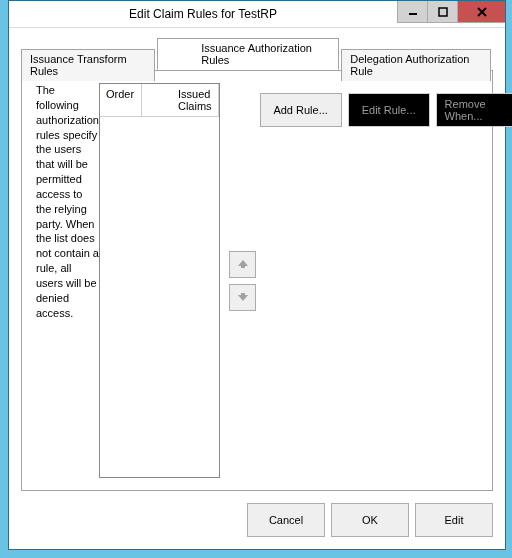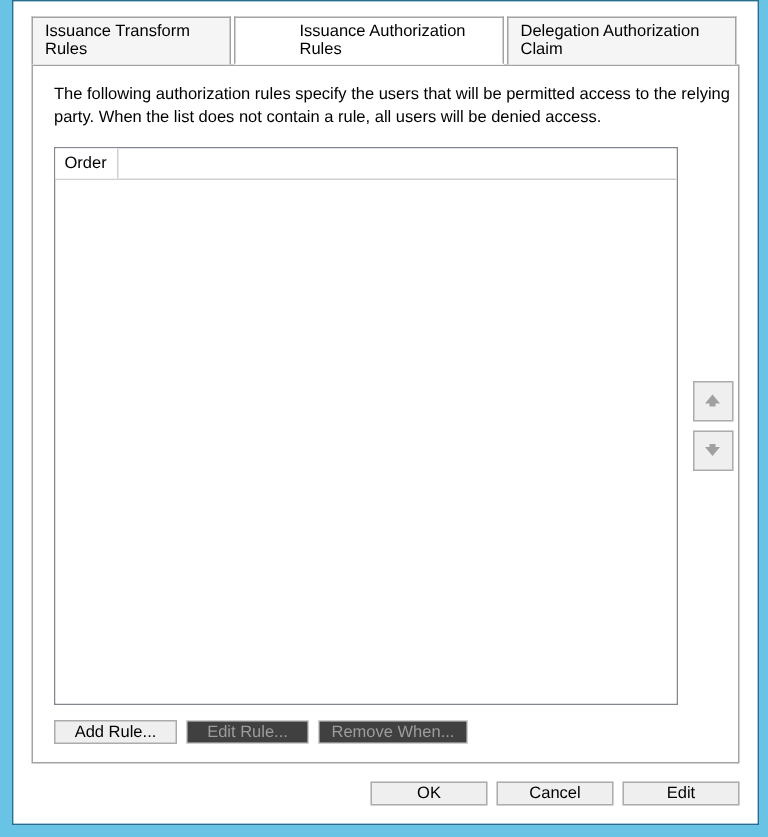--- a/index.html
+++ b/index.html
@@ -67,38 +67,37 @@
   }
   .tab {
     border: 1px solid #a3a3a3;
     border-bottom: none;
     background: #fff;
     padding: 3px 8px;
     font-size: 11px;
     color: #000;
     margin-right: 2px;
     position: relative;
-    top: 0;
+    top: 11px;
   }
   .tab.active {
     background: #fff;
     border-bottom: 1px solid #fff;
     top: 0;
     padding-left: 43px;
   }
   .tab.inactive {
     background: #f5f5f5;
   }
   .tabpanel {
     flex: 1;
     border: 1px solid #a3a3a3;
     background: #fff;
     padding: 12px 0 12px 14px;
     display: flex;
-    flex-direction: column;
     position: relative;
     z-index: 1;
   }
   .desc {
     font-size: 11px;
     color: #000;
     line-height: 1.35;
     margin-bottom: 12px;
   }
   .main-row {
@@ -147,63 +146,85 @@
     align-items: center;
     justify-content: center;
   }
   .rule-buttons {
     display: flex;
     gap: 6px;
     margin-top: 10px;
   }
   .btn {
     min-width: 82px;
-    height: 16px;
+    height: 34px;
     border: 1px solid #acacac;
     background: #efefef;
     font-size: 11px;
     color: #000;
     padding: 0 8px;
     cursor: pointer;
     display: inline-flex;
     align-items: center;
     justify-content: center;
   }
   .btn.disabled {
     color: #9c9c9c;
-    background: #404040;
+    background: #000000;
     border-color: #cfcfcf;
   }
   .dialog-buttons {
     display: flex;
     gap: 6px;
     justify-content: flex-end;
     margin-top: 12px;
   }
   .dialog-buttons .btn { min-width: 78px; }
 </style>
 </head>
 <body>
 
 <div class="window">
+  <div class="titlebar">
+    <div class="title">Edit Claim Rules for TestRP</div>
+    <div class="winbuttons">
+      <div class="winbtn min">
+        <svg width="10" height="10">
+            <line x1="1" y1="7" x2="9" y2="7" stroke="#000" stroke-width="2"></line>
+          </svg>
+      </div>
+      <div class="winbtn max">
+        <svg width="10" height="10">
+            <rect x="1" y="1" width="8" height="8" fill="none" stroke="#000" stroke-width="1.5"></rect>
+          </svg>
+      </div>
+      <div class="winbtn close">
+        <svg width="12" height="12">
+            <line x1="2" y1="2" x2="10" y2="10" stroke="#000" stroke-width="1.8"></line>
+            <line x1="10" y1="2" x2="2" y2="10" stroke="#000" stroke-width="1.8"></line>
+          </svg>
+      </div>
+    </div>
+  </div>
 
   <div class="client">
     <div class="tabs">
       <div class="tab inactive">Issuance Transform Rules</div>
       <div class="tab active">Issuance Authorization Rules</div>
-      <div class="tab inactive">Delegation Authorization Claim</div>
+      <div class="tab inactive">Delegation Authorization Rule</div>
     </div>
 
     <div class="tabpanel">
       <div class="desc">The following authorization rules specify the users that will be permitted access to the relying party. When the list does not contain a rule, all users will be denied access.</div>
 
       <div class="main-row">
         <div class="list-box">
           <div class="list-header">
             <div class="col col-order">Order</div>
+            <div class="col col-issued">Issued Claims</div>
           </div>
           <div class="list-body"></div>
         </div>
 
         <div class="arrows">
           <div class="arrowbtn">
             <svg width="12" height="12">
                 <polygon points="6,2 11,8 1,8" fill="#a0a0a0"></polygon>
                 <rect x="4" y="7" width="4" height="3" fill="#a0a0a0"></rect>
               </svg>
@@ -218,18 +239,18 @@
       </div>
 
       <div class="rule-buttons">
         <div class="btn">Add Rule...</div>
         <div class="btn disabled">Edit Rule...</div>
         <div class="btn disabled">Remove When...</div>
       </div>
     </div>
 
     <div class="dialog-buttons">
+      <div class="btn">Cancel</div>
       <div class="btn">OK</div>
-      <div class="btn">Cancel</div>
       <div class="btn">Edit</div>
     </div>
   </div>
 </div>
 
 </body></html>

